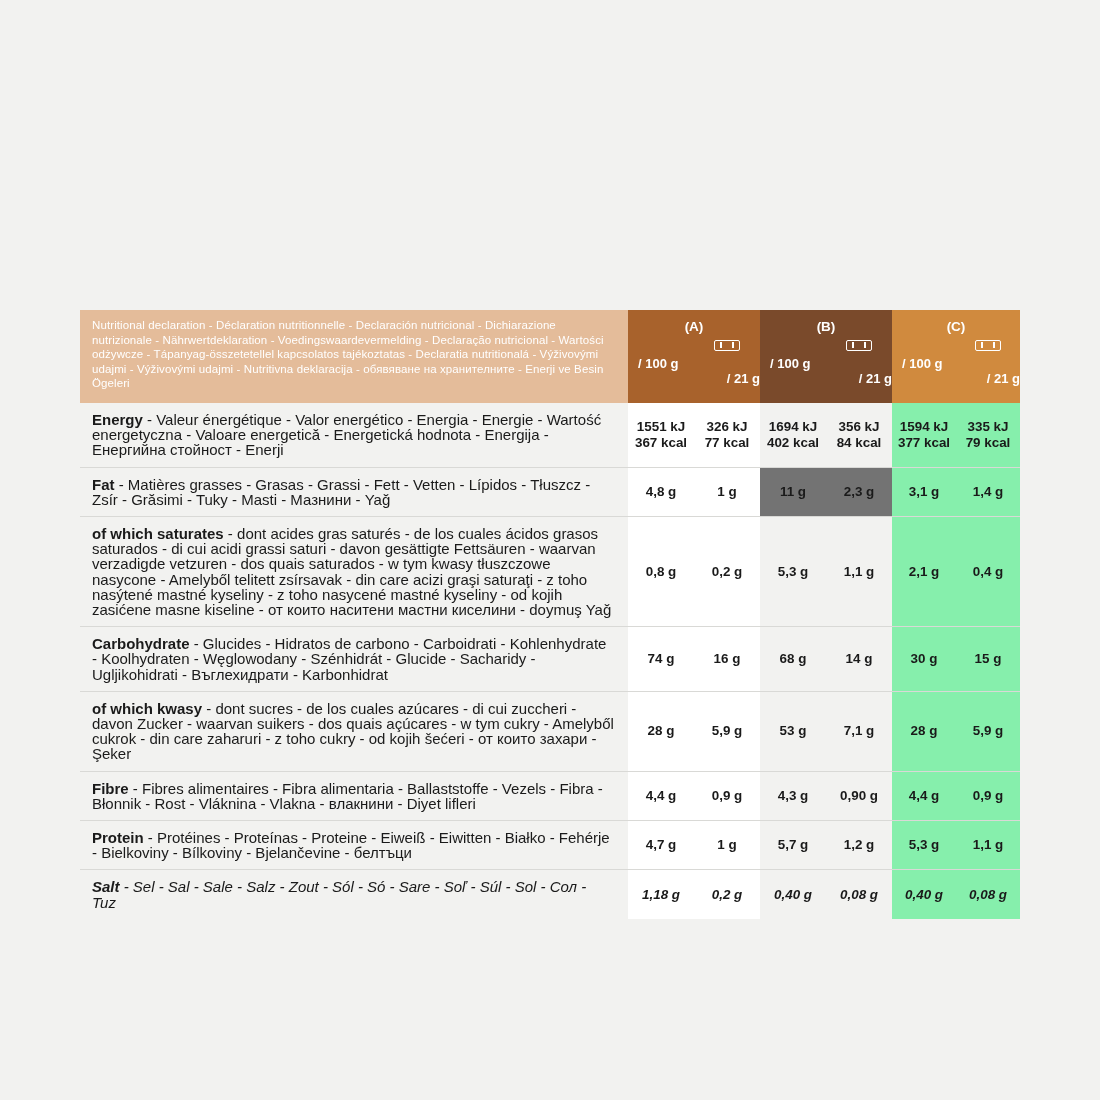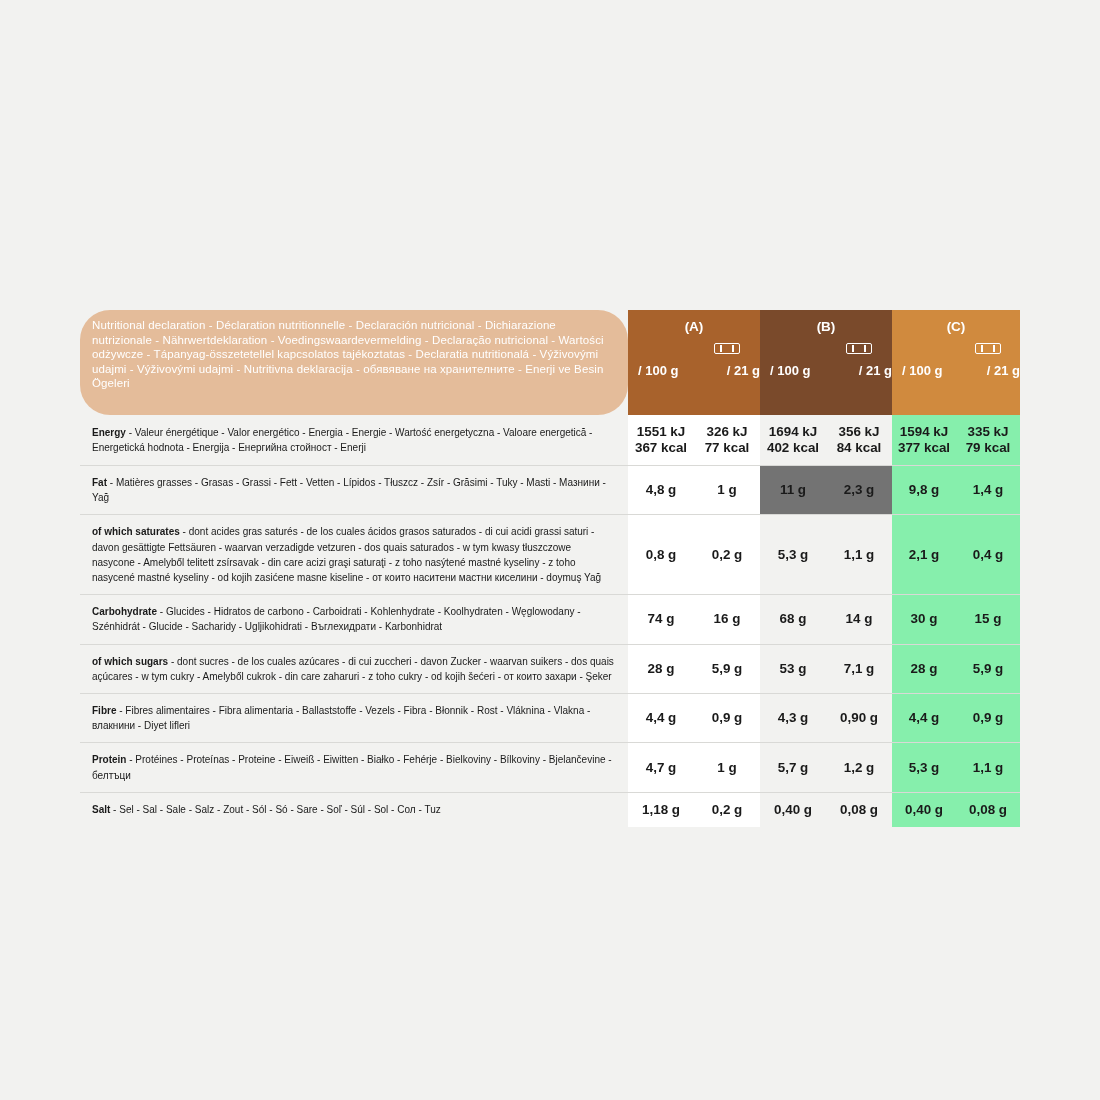--- a/index.html
+++ b/index.html
@@ -26,24 +26,23 @@
     border-collapse: collapse;
     width: 940px;
     table-layout: fixed;
   }
   
   .hdr-langs {
     background: #e4bc9a;
     color: #ffffff;
     font-size: 11.5px;
     line-height: 14.6px;
-    padding: 8px 10px 24px 12px;
+    padding: 8px 10px 12px 12px;
     vertical-align: middle;
     letter-spacing: 0.1px;
-    border-radius: 30px;
   }
   .hdr-col {
     color: #ffffff;
     text-align: center;
     vertical-align: top;
     padding: 0;
   }
   .hdr-col.a { background: #a8622c; }
   .hdr-col.b { background: #7a4a2b; }
   .hdr-col.c { background: #d08a3e; }
@@ -87,31 +86,32 @@
     width: 1.6px;
     background: #ffffff;
   }
   .bar-icon::before { left: 5px; }
   .bar-icon::after { right: 5px; }
   .hdr-units {
     display: flex;
     font-size: 13px;
     font-weight: bold;
     padding-bottom: 10px;
+    flex-direction: column;
   }
   .hdr-units > div {
     flex: 1;
     text-align: center;
   }
   .hdr-units > div.u1 { text-align: left; padding-left: 10px; }
   .hdr-units > div.u2 { text-align: right; padding-left: 4px; }
 
   
   td.label {
-    font-size: 10px;
+    font-size: 15px;
     line-height: 15.2px;
     color: #1a1a1a;
     padding: 9px 14px 9px 12px;
     vertical-align: middle;
     border-bottom: 1px solid #d9d9d6;
   }
   td.label .nut {
     font-weight: bold;
   }
   td.val {
@@ -121,21 +121,21 @@
     text-align: center;
     vertical-align: middle;
     border-bottom: 1px solid #d9d9d6;
     padding: 9px 2px;
     white-space: nowrap;
     line-height: 16px;
   }
   td.val.tint-a { background: #ffffff; }
   td.val.tint-c { background: #86efac; }
   tr.row-b td.val.grp-b { background: #737373; }
-  tr.last td { border-bottom: none; }
+  tr.last td { border-bottom: none; font-style: italic; }
   .energy-line { display: block; }
 </style>
 </head>
 <body>
 
 <div id="sheet">
   <div class="table-wrap">
     <table class="nutri">
       <colgroup>
         <col style="width:548px">
@@ -225,21 +225,21 @@
               <span class="energy-line">79 kcal</span>
             </td>
         </tr>
 
         <tr class="row-b">
           <td class="label"><span class="nut">Fat</span><span> - Matières grasses - Grasas - Grassi - Fett - Vetten - Lípidos - Tłuszcz - Zsír - Grăsimi - Tuky - Masti - Мазнини - Yağ</span></td>
           <td class="val tint-a">4,8 g</td>
           <td class="val tint-a">1 g</td>
           <td class="val grp-b">11 g</td>
           <td class="val grp-b">2,3 g</td>
-          <td class="val tint-c">9,8 g</td>
+          <td class="val tint-c">3,1 g</td>
           <td class="val tint-c">1,4 g</td>
         </tr>
 
         <tr>
           <td class="label"><span class="nut">of which saturates</span><span> - dont acides gras saturés - de los cuales ácidos grasos saturados - di cui acidi grassi saturi - davon gesättigte Fettsäuren - waarvan verzadigde vetzuren - dos quais saturados - w tym kwasy tłuszczowe nasycone - Amelyből telitett zsírsavak - din care acizi graşi saturaţi - z toho nasýtené mastné kyseliny - z toho nasycené mastné kyseliny - od kojih zasićene masne kiseline - от които наситени мастни киселини - doymuş Yağ</span></td>
           <td class="val tint-a">0,8 g</td>
           <td class="val tint-a">0,2 g</td>
           <td class="val grp-b">5,3 g</td>
           <td class="val grp-b">1,1 g</td>
           <td class="val tint-c">2,1 g</td>
@@ -250,21 +250,21 @@
           <td class="label"><span class="nut">Carbohydrate</span><span> - Glucides - Hidratos de carbono - Carboidrati - Kohlenhydrate - Koolhydraten - Węglowodany - Szénhidrát - Glucide - Sacharidy - Ugljikohidrati - Въглехидрати - Karbonhidrat</span></td>
           <td class="val tint-a">74 g</td>
           <td class="val tint-a">16 g</td>
           <td class="val grp-b">68 g</td>
           <td class="val grp-b">14 g</td>
           <td class="val tint-c">30 g</td>
           <td class="val tint-c">15 g</td>
         </tr>
 
         <tr>
-          <td class="label"><span class="nut">of which sugars</span><span> - dont sucres - de los cuales azúcares - di cui zuccheri - davon Zucker - waarvan suikers - dos quais açúcares - w tym cukry - Amelyből cukrok - din care zaharuri - z toho cukry - od kojih šećeri - от които захари - Şeker</span></td>
+          <td class="label"><span class="nut">of which kwasy</span><span> - dont sucres - de los cuales azúcares - di cui zuccheri - davon Zucker - waarvan suikers - dos quais açúcares - w tym cukry - Amelyből cukrok - din care zaharuri - z toho cukry - od kojih šećeri - от които захари - Şeker</span></td>
           <td class="val tint-a">28 g</td>
           <td class="val tint-a">5,9 g</td>
           <td class="val grp-b">53 g</td>
           <td class="val grp-b">7,1 g</td>
           <td class="val tint-c">28 g</td>
           <td class="val tint-c">5,9 g</td>
         </tr>
 
         <tr>
           <td class="label"><span class="nut">Fibre</span><span> - Fibres alimentaires - Fibra alimentaria - Ballaststoffe - Vezels - Fibra - Błonnik - Rost - Vláknina - Vlakna - влакнини - Diyet lifleri</span></td>

